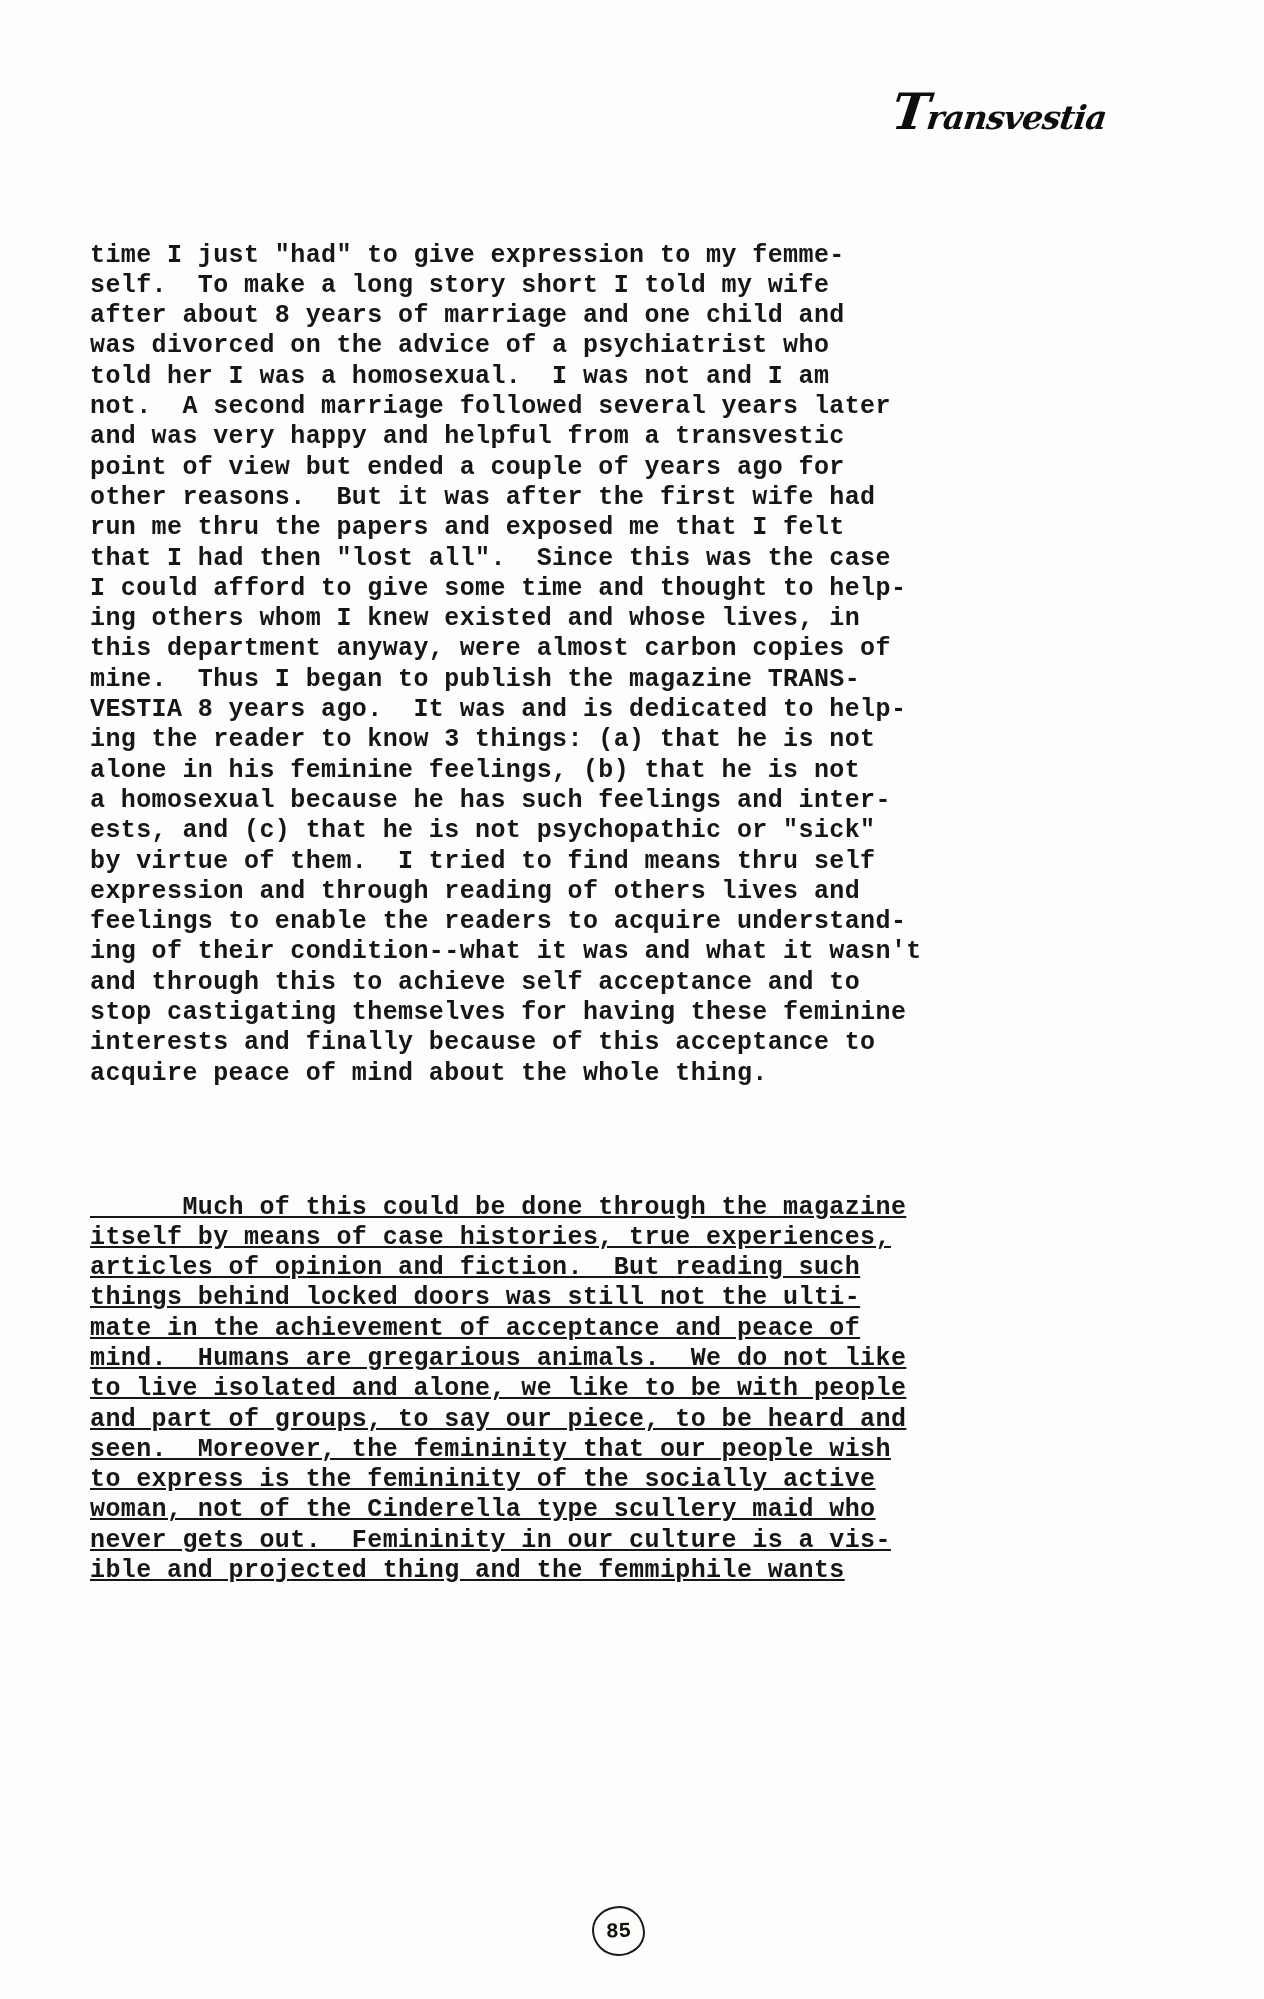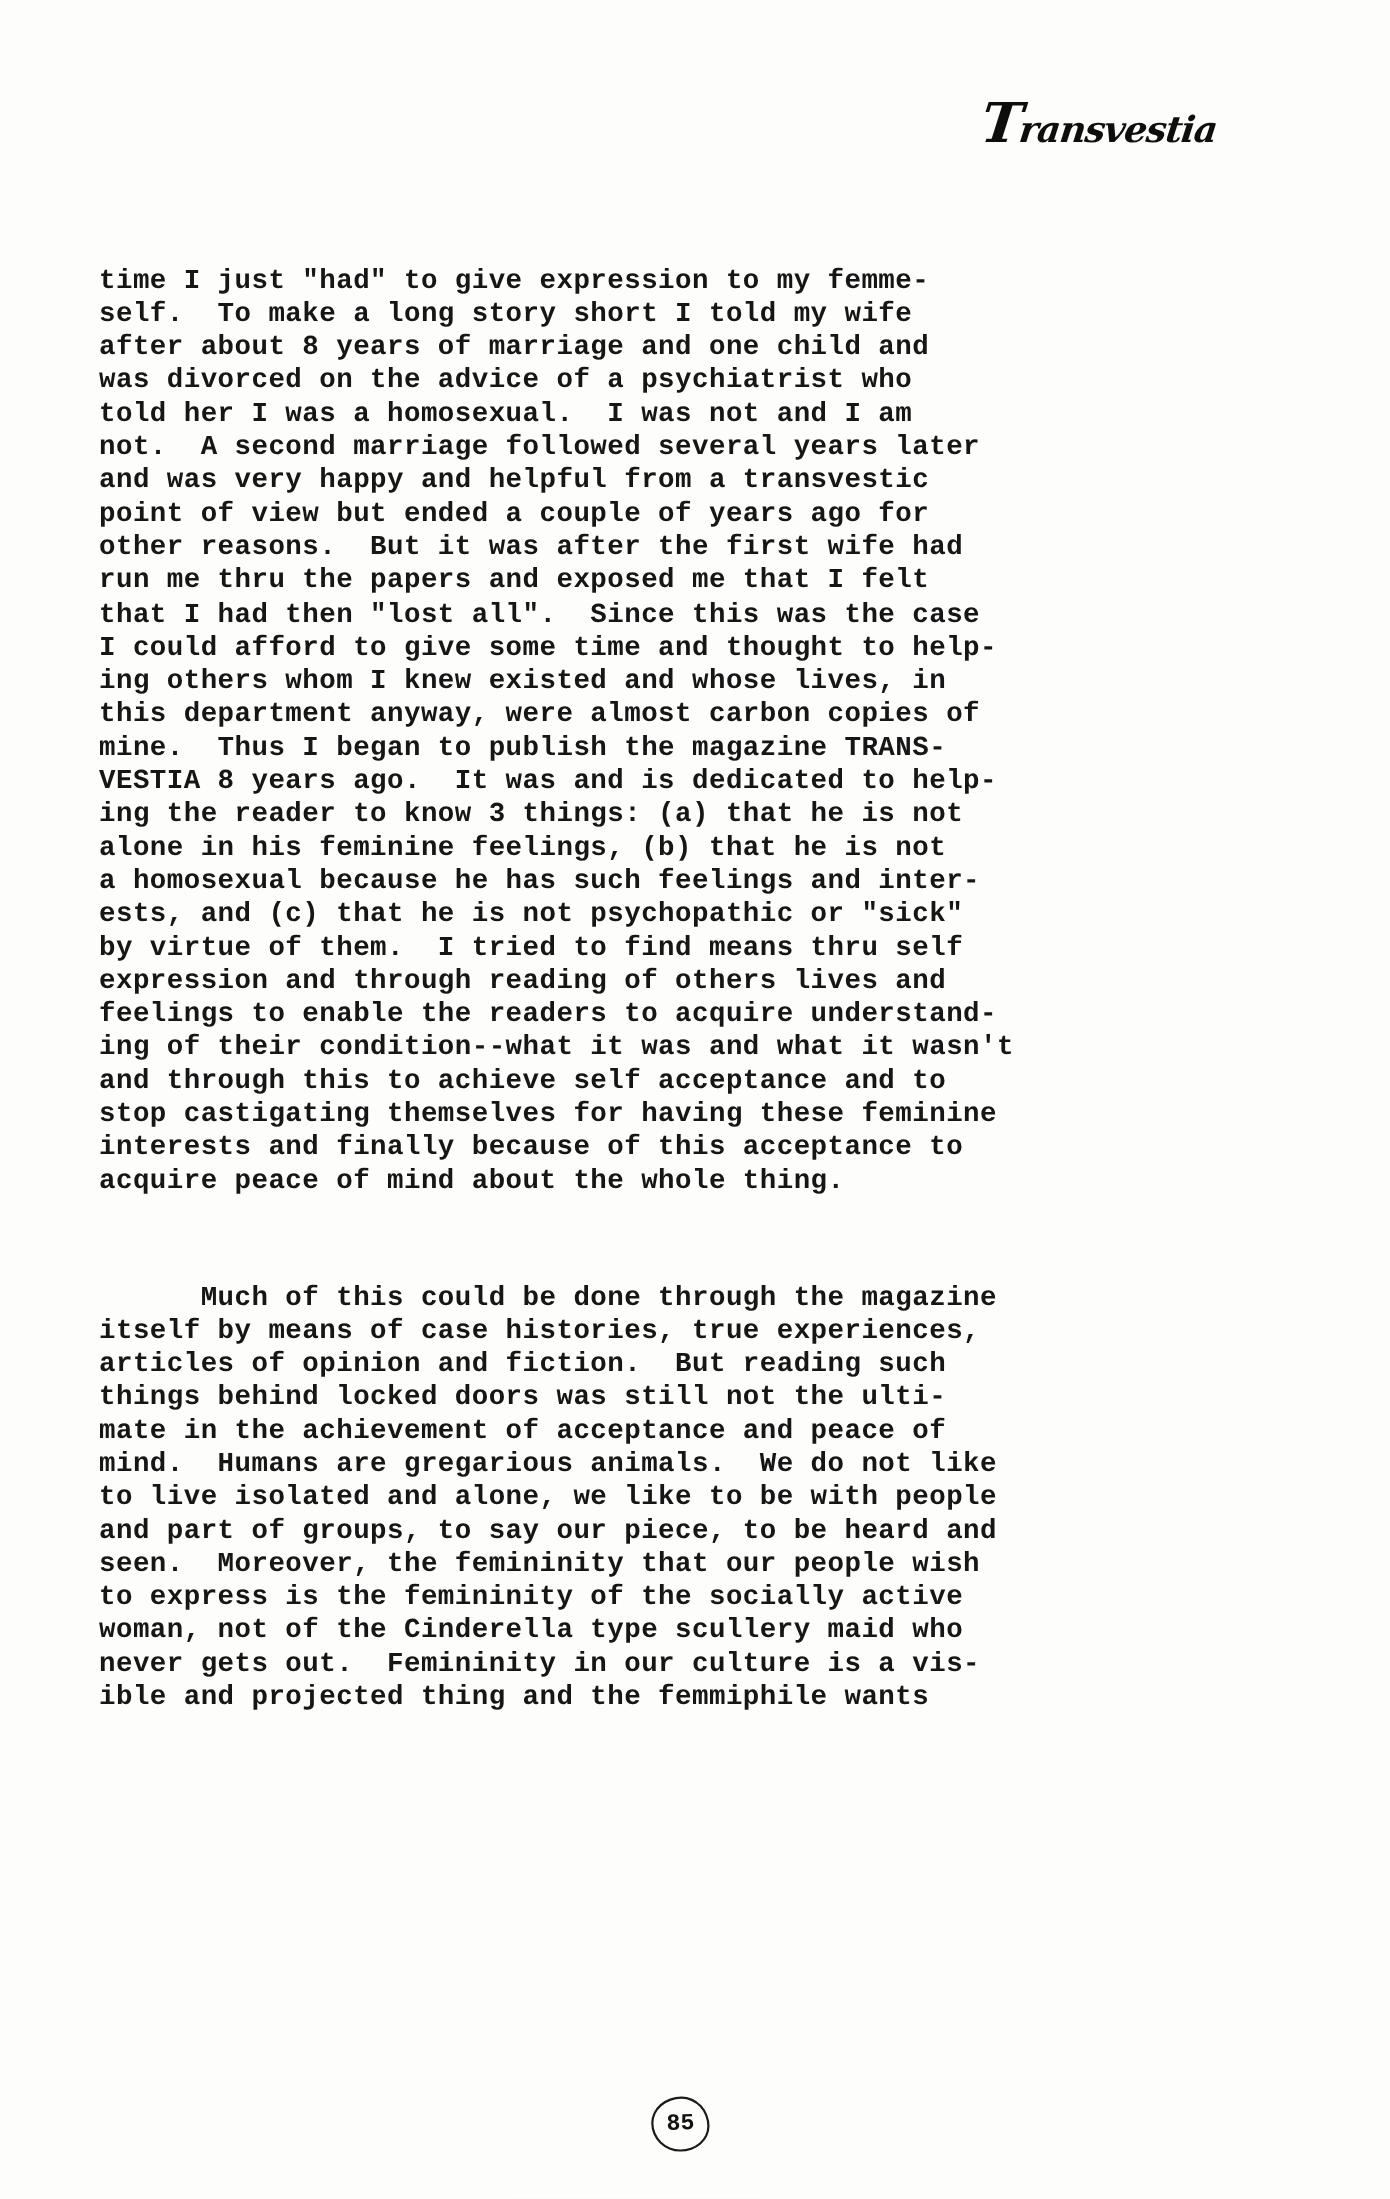--- a/index.html
+++ b/index.html
@@ -42,21 +42,22 @@
     top: 180px;
     width: 860px;
     font-size: 25px;
     font-weight: bold;
     letter-spacing: 0.4px;
     line-height: 30.3px;
     white-space: pre;
     color: #161616;
   }
   .para2 {
-    margin-top: 15px;
+    margin-top: 43px;
+    text-decoration: underline;
   }
   
   .page-number-badge {
     position: absolute;
     left: 592px;
     top: 1906px;
     width: 49px;
     height: 46px;
     border: 2.5px solid #1a1a18;
     border-radius: 52% 48% 50% 50% / 48% 54% 46% 52%;

